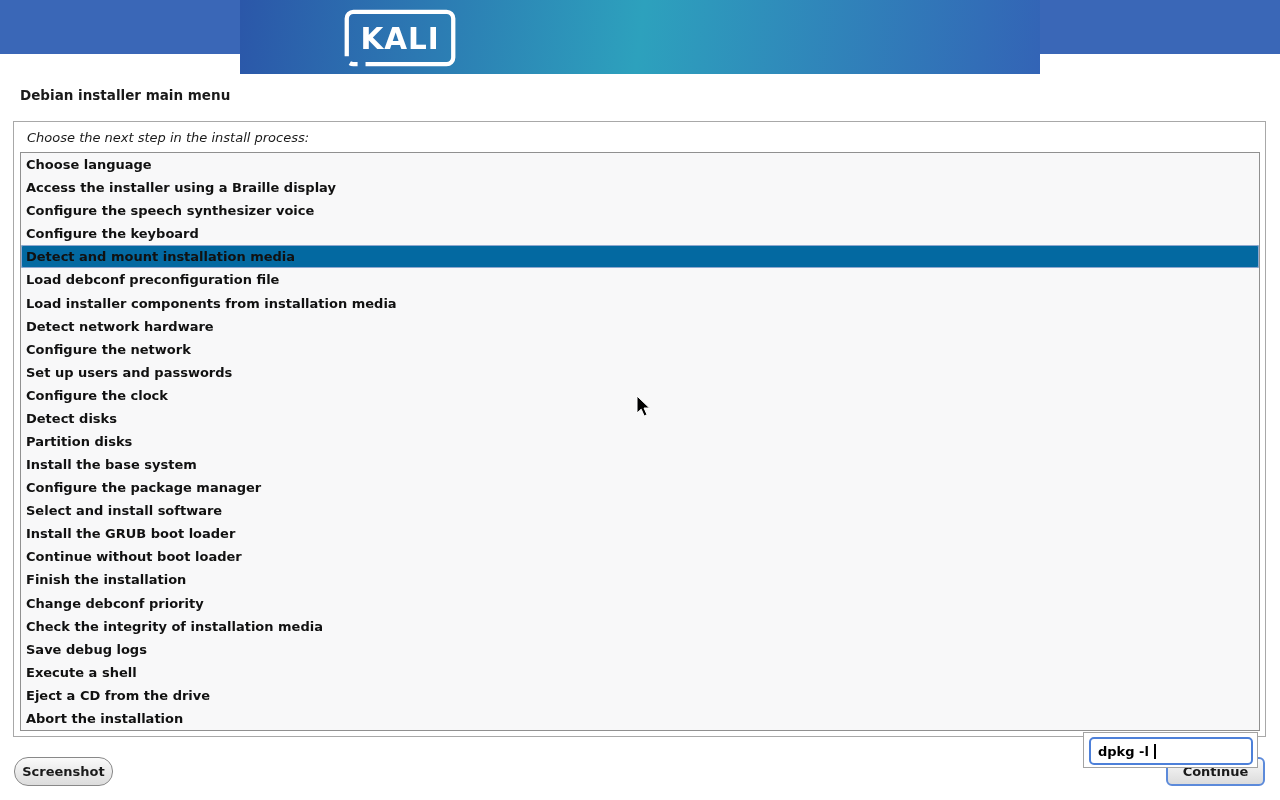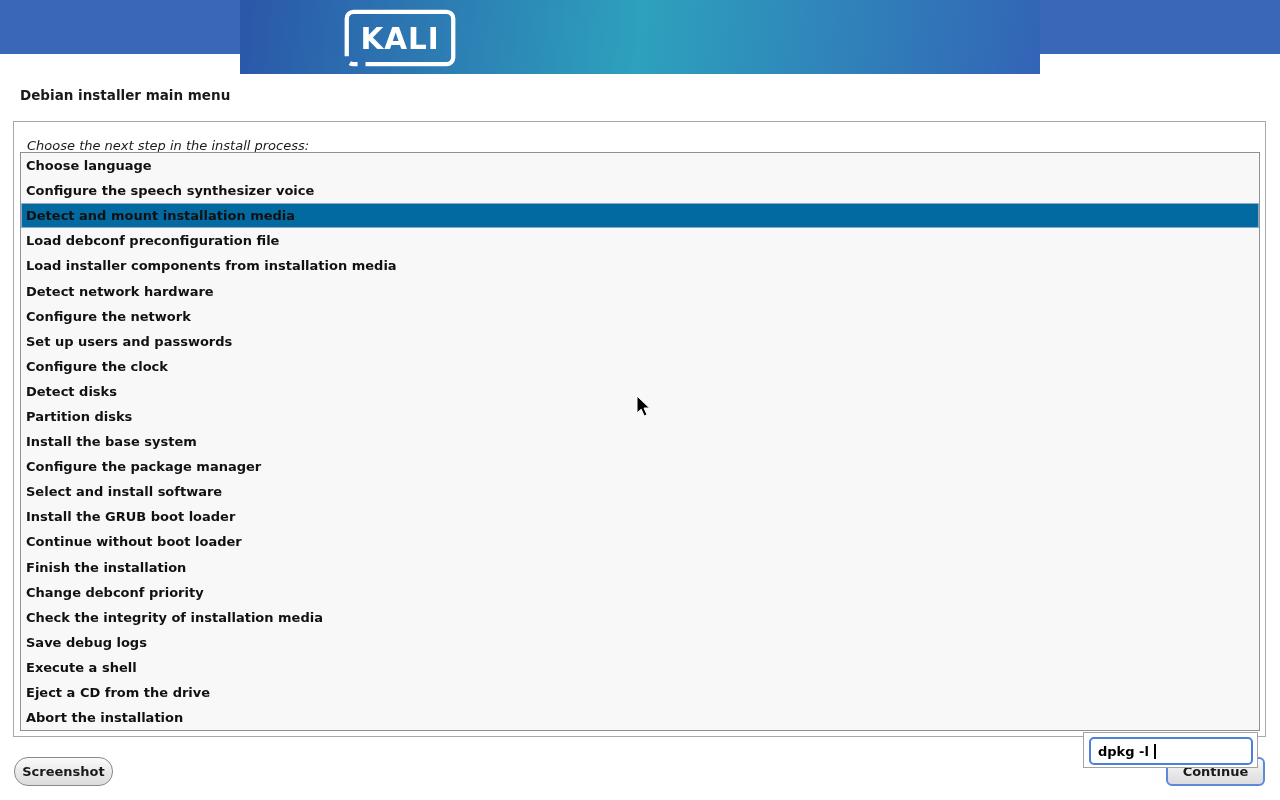--- a/index.html
+++ b/index.html
@@ -19,21 +19,21 @@
 
   
   .page-title { position:absolute; left:20px; top:87px; font-size:13.5px; font-weight:bold; }
 
   
   .frame {
     position:absolute; left:13px; top:121px; width:1253px; height:616px;
     border:1px solid #a8a8a8; background:#ffffff;
   }
   .prompt {
-    position:absolute; left:13px; top:16px; font-size:13px; font-style:italic; color:#1a1a1a;
+    position:absolute; left:13px; top:8px; font-size:13px; font-style:italic; color:#1a1a1a;
   }
   .menu-list {
     position:absolute; left:6px; top:30px; width:1240px; height:579px;
     border:1px solid #909090; background:#f8f8f9;
     display:flex; flex-direction:column;
   }
   .menu-row {
     flex:1 1 auto; display:flex; align-items:center;
     padding-left:5px; font-size:13px; font-weight:bold; color:#111;
     cursor:default; white-space:nowrap;
@@ -86,21 +86,23 @@
     </svg>
   </div>
 </div>
 
 <div class="page-title">Debian installer main menu</div>
 
 <div class="frame">
   <div class="prompt">Choose the next step in the install process:</div>
   <div class="menu-list">
       <div class="menu-row">Choose language</div>
+      <div class="menu-row">Access the installer using a Braille display</div>
       <div class="menu-row">Configure the speech synthesizer voice</div>
+      <div class="menu-row">Configure the keyboard</div>
       <div class="menu-row selected">Detect and mount installation media</div>
       <div class="menu-row">Load debconf preconfiguration file</div>
       <div class="menu-row">Load installer components from installation media</div>
       <div class="menu-row">Detect network hardware</div>
       <div class="menu-row">Configure the network</div>
       <div class="menu-row">Set up users and passwords</div>
       <div class="menu-row">Configure the clock</div>
       <div class="menu-row">Detect disks</div>
       <div class="menu-row">Partition disks</div>
       <div class="menu-row">Install the base system</div>

